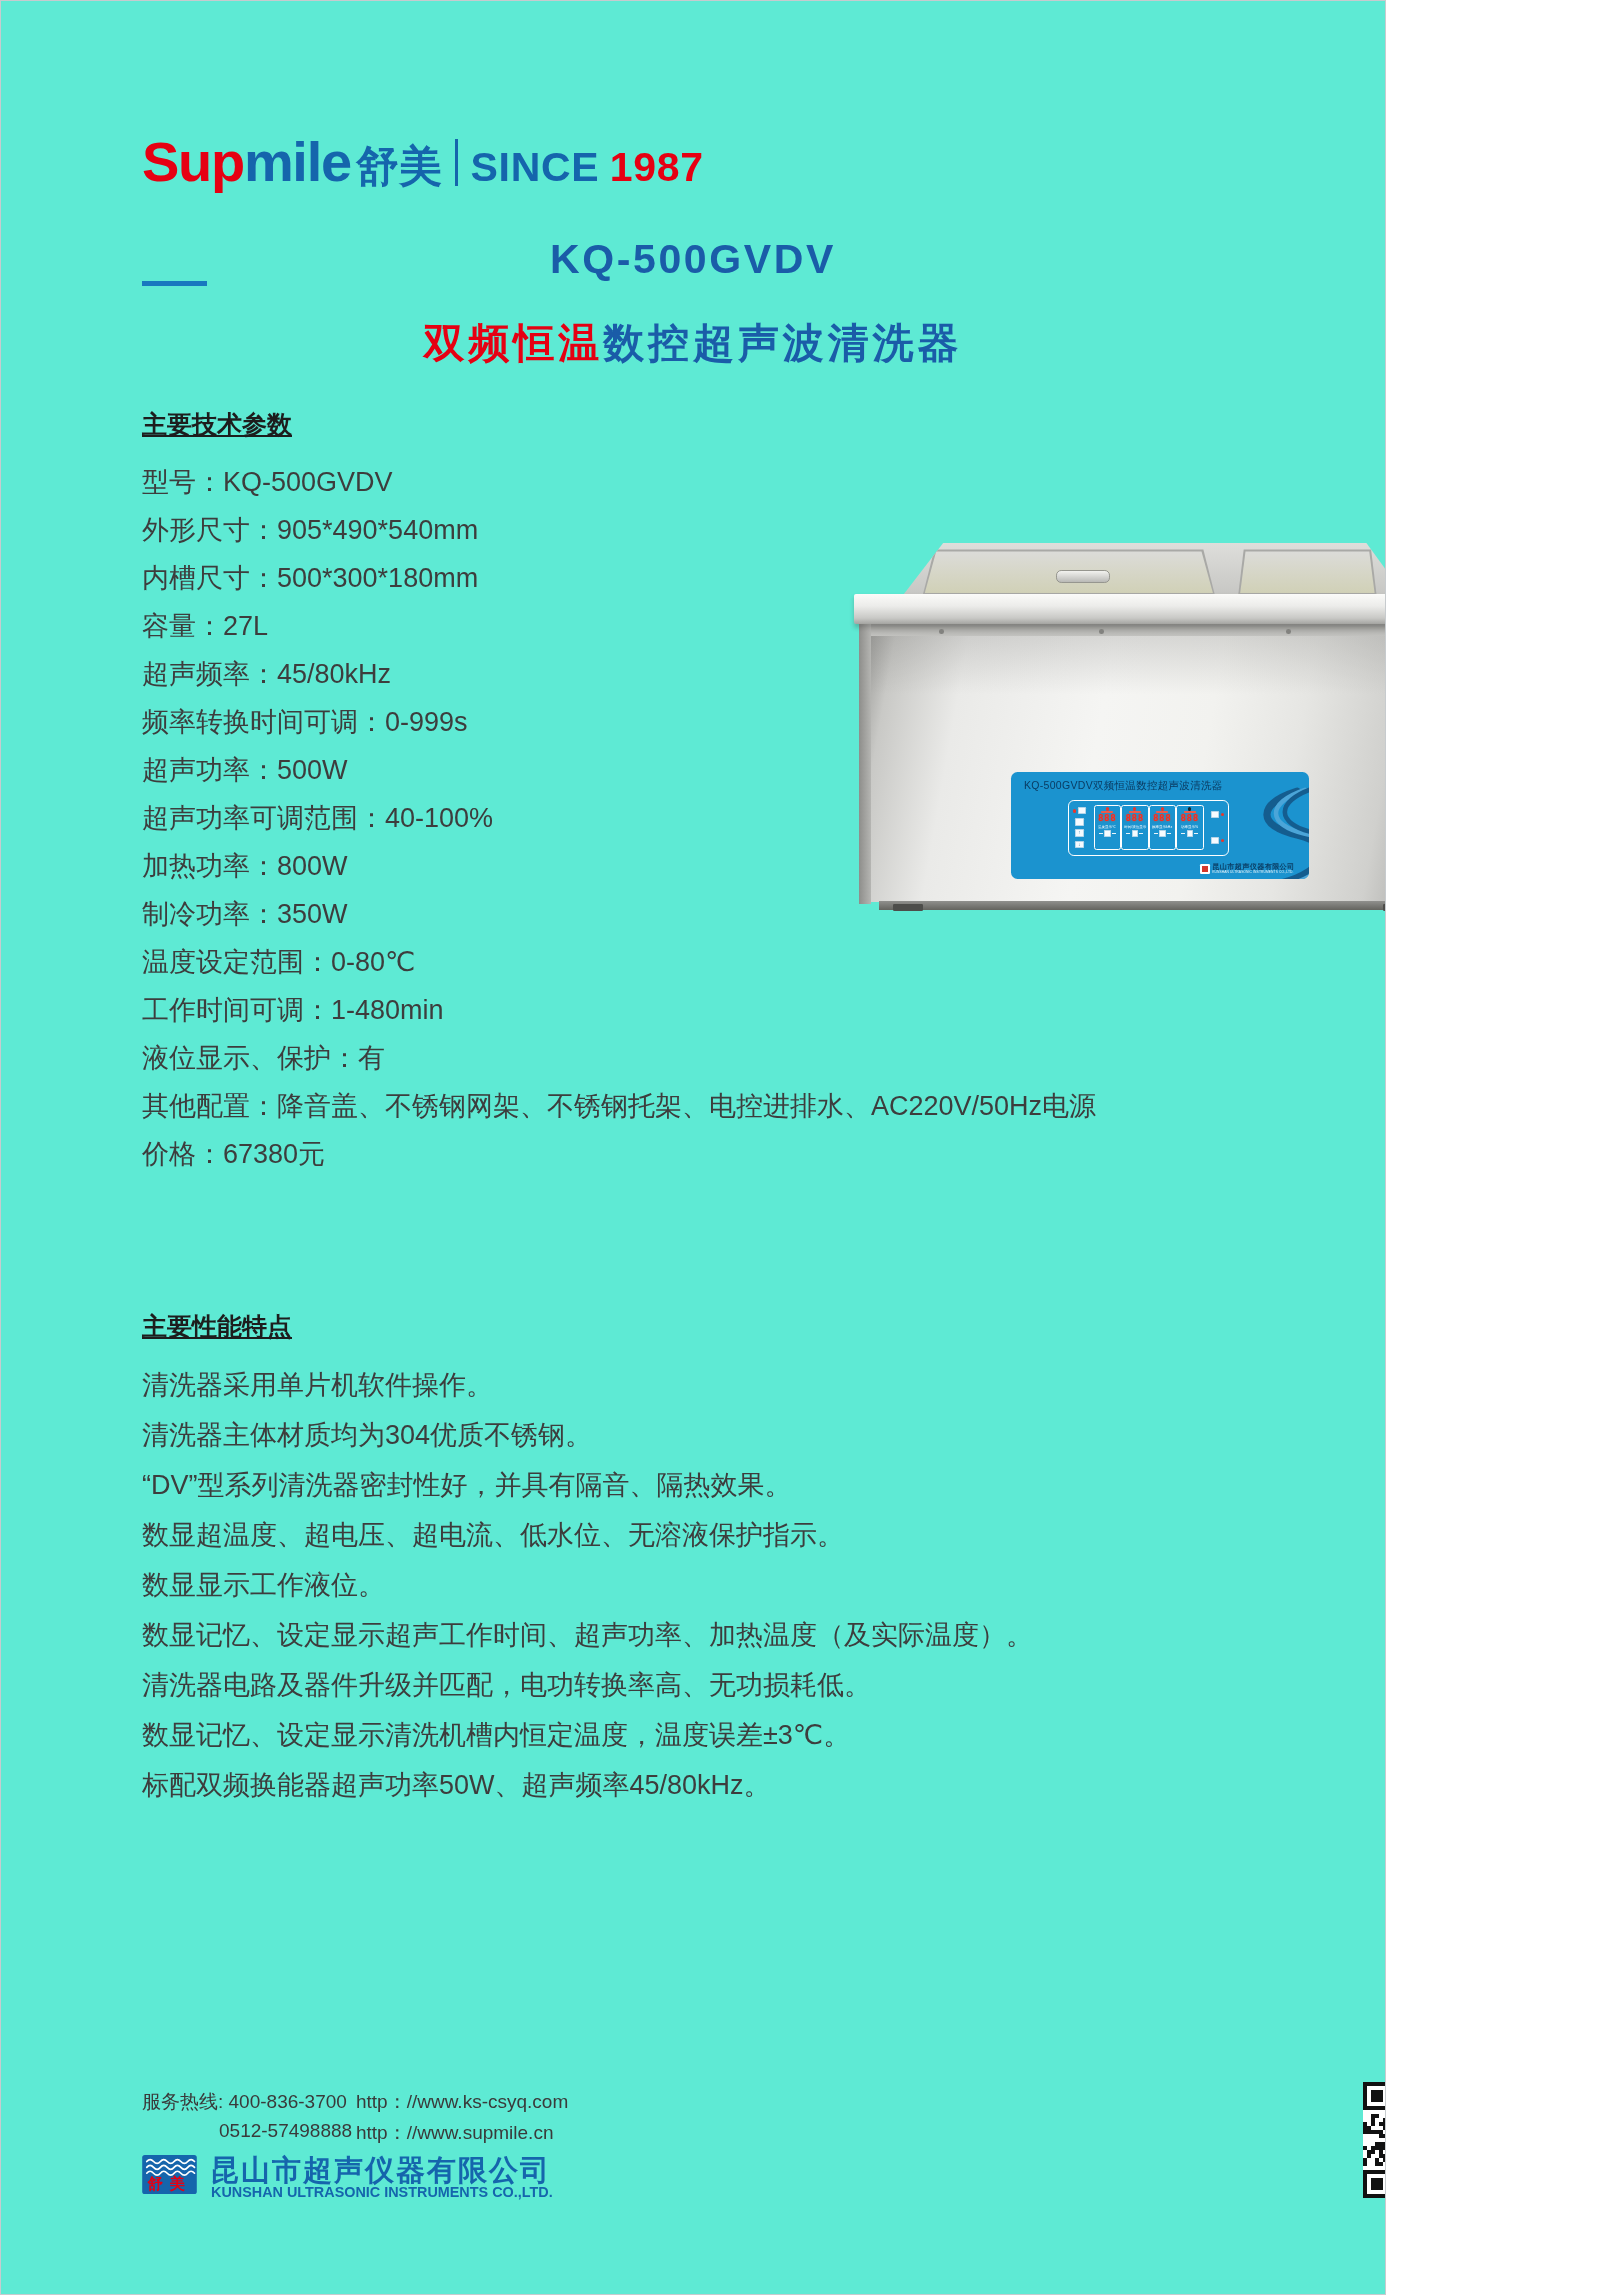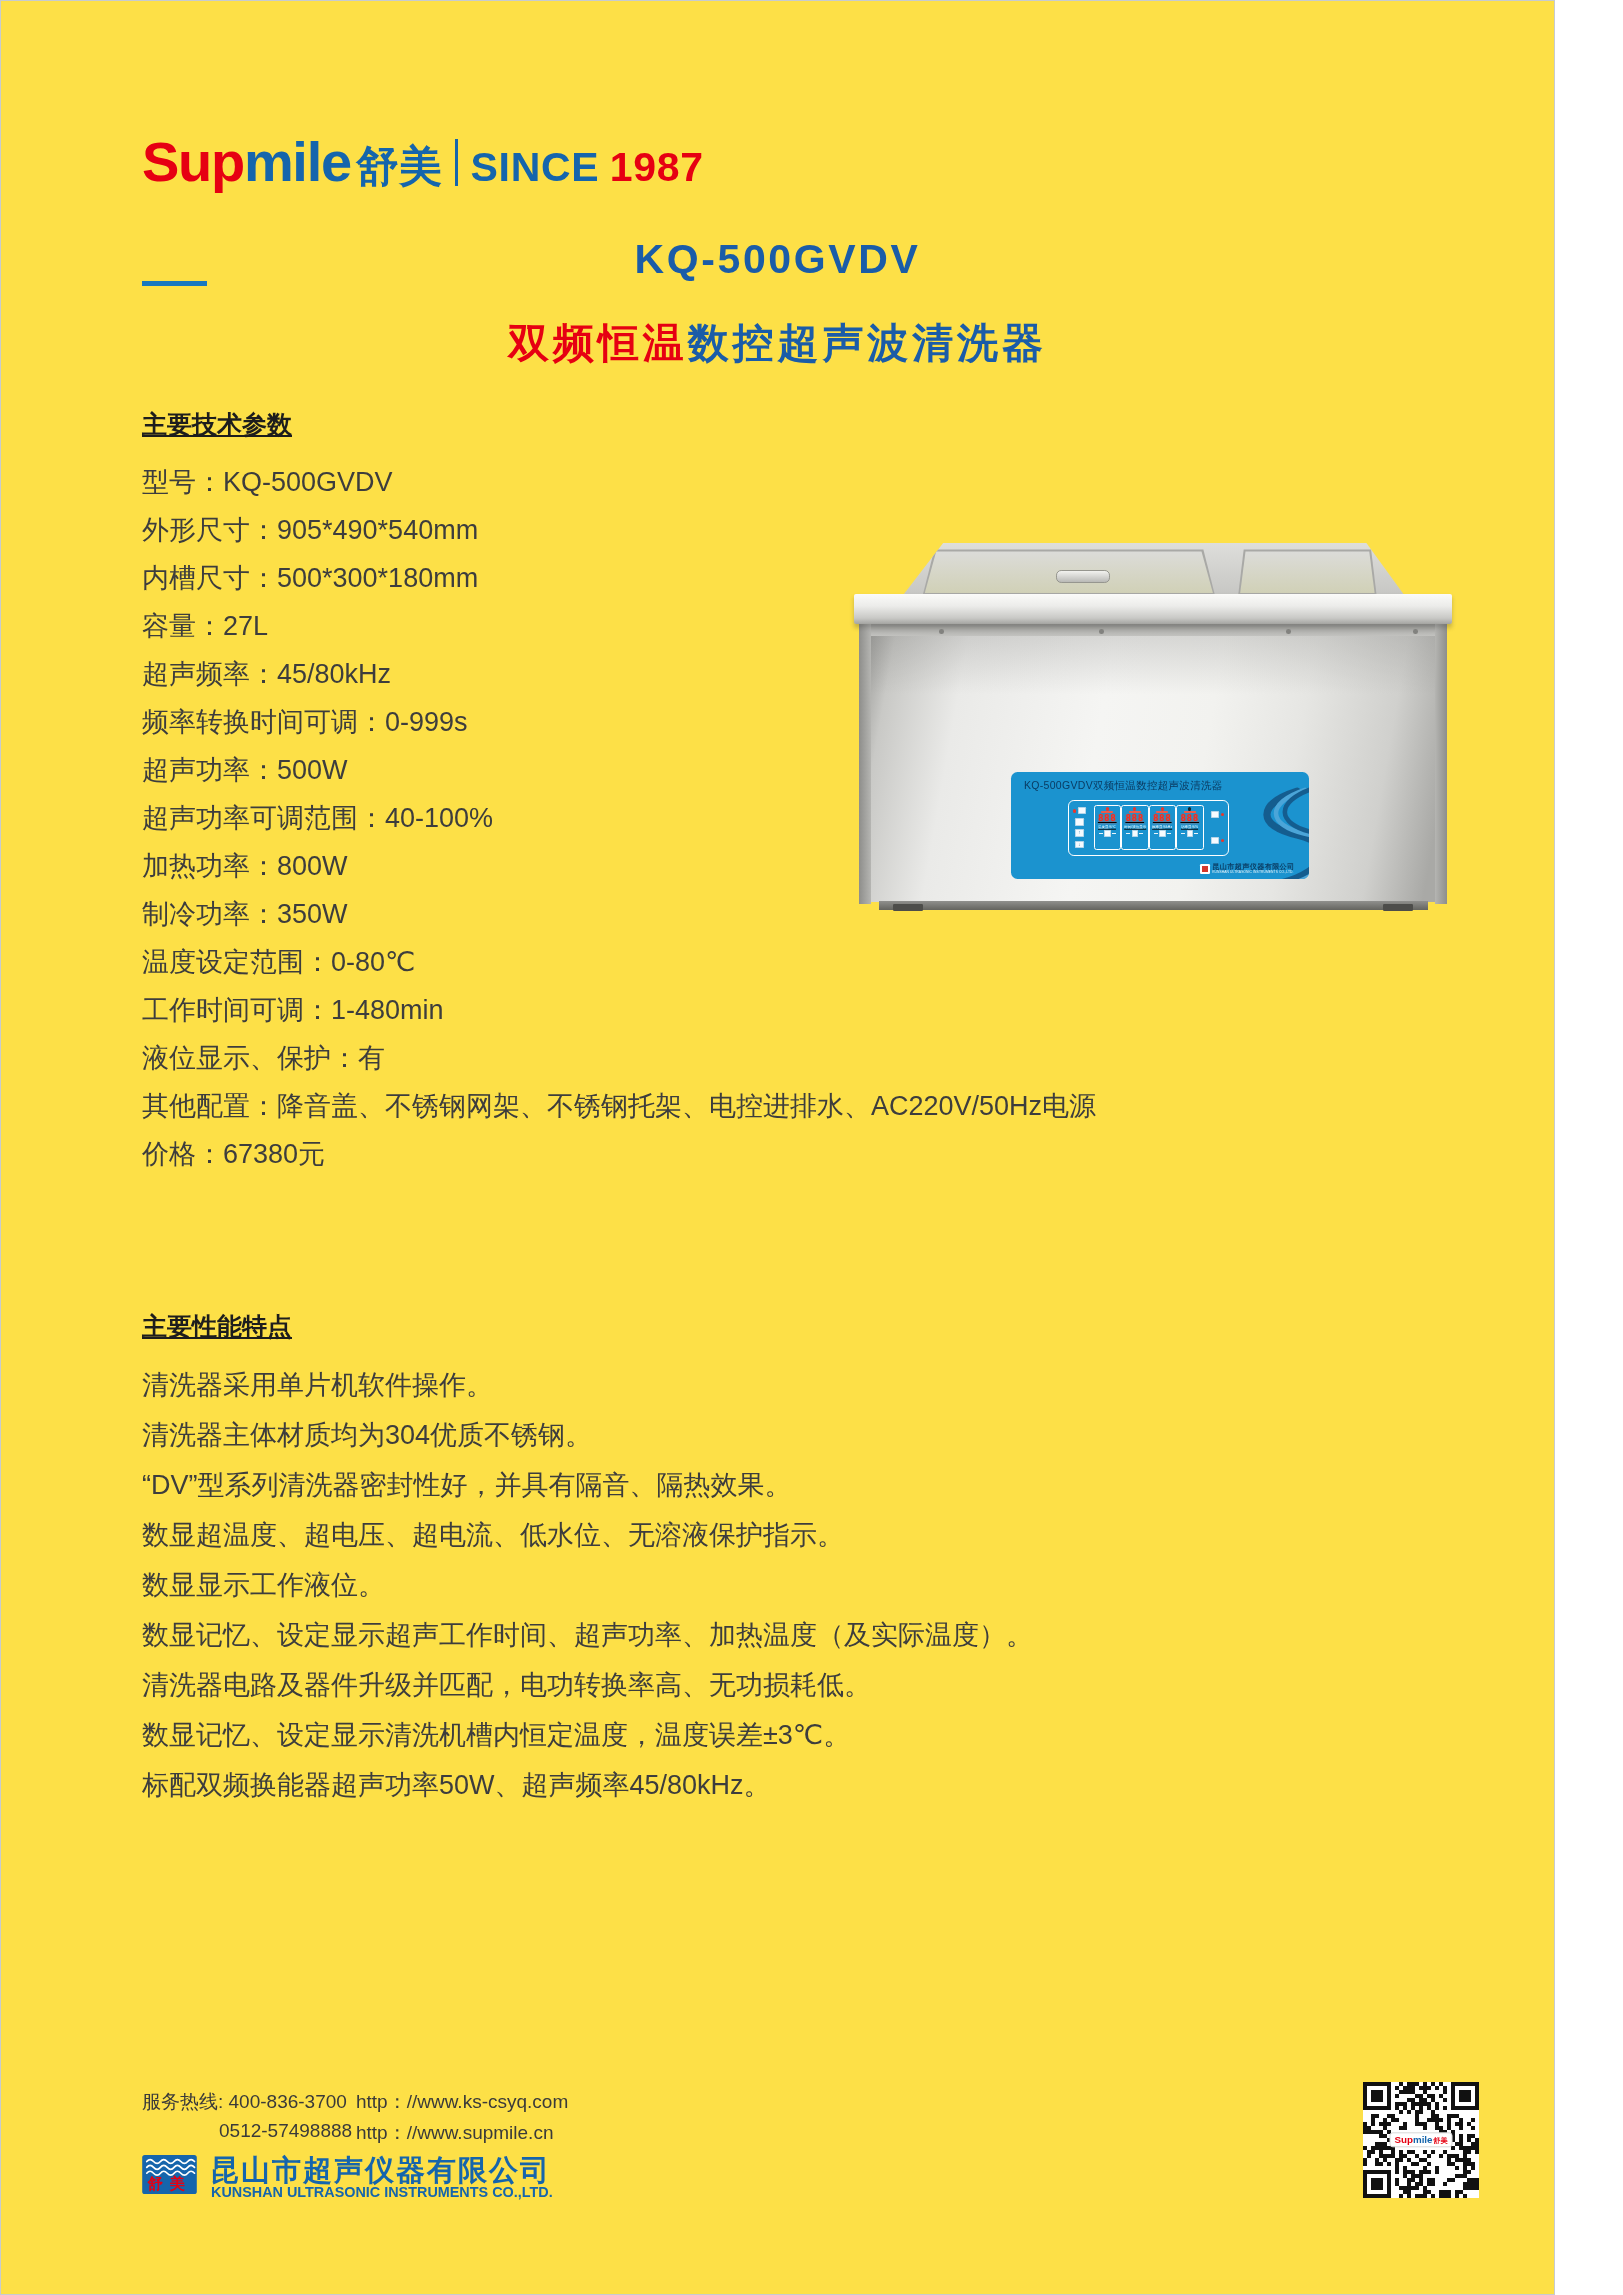--- a/index.html
+++ b/index.html
@@ -1,17 +1,17 @@
 <!DOCTYPE html>
 <html style="font-size:10.5px"><head>
 <meta charset="utf-8">
 <style>
   html,body{margin:0;padding:0;background:#ffffff;}
   body{font-family:"Liberation Sans","DejaVu Sans",sans-serif;}
-  .page{position:relative;width:1555px;height:2295px;background:#fde047;
+  .page{position:relative;width:1386px;height:2295px;background:#5eead4;
         border:0.7px solid #c7cbce;box-sizing:border-box;overflow:hidden;}
 
   
   .logo-row{position:absolute;left:141px;top:128px;display:flex;align-items:baseline;white-space:nowrap;}
   .brand-sup{font-size:56px;font-weight:bold;color:#e60012;letter-spacing:-1.3px;}
   .brand-mile{font-size:56px;font-weight:bold;color:#1565ac;letter-spacing:-1.3px;}
   .brand-cjk{font-size:43px;font-weight:bold;color:#1565ac;margin-left:5.2px;}
   .brand-div{width:2.6px;height:47px;background:#1565ac;margin:0 13px;align-self:center;}
   .brand-since{font-size:41px;font-weight:bold;color:#1565ac;letter-spacing:0.7px;}
   .brand-year{font-size:41px;font-weight:bold;color:#e60012;margin-left:10.5px;letter-spacing:0.7px;}
@@ -70,21 +70,21 @@
   .panel{position:absolute;left:157px;top:233px;width:298px;height:107px;border-radius:6.5px;
          background:#1b93cf;overflow:hidden;z-index:6;}
   .panel-title{position:absolute;left:13px;top:7.2px;font-size:10.5px;color:#0a3c63;letter-spacing:0.3px;white-space:nowrap;}
   .cluster{position:absolute;left:57px;top:27.5px;width:161px;height:56px;border:1.3px solid #ffffff;
            border-radius:5.9px;display:flex;align-items:center;padding:0 2.6px;box-sizing:border-box;}
   .kcol{display:flex;flex-direction:column;justify-content:center;gap:3.9px;width:15.7px;align-items:center;}
   .kbtn{width:8.5px;height:7.2px;background:#f6fbff;border-radius:1.3px;box-shadow:inset 0 0 0 0.7px #9fc9e2;
         font-size:4.6px;line-height:7.2px;text-align:center;color:#2a7fb0;}
   .rrow{display:flex;align-items:center;gap:2px;}
   .rdot{width:3.3px;height:3.3px;border-radius:50%;background:#e8372c;}
-  .modrow{display:flex;gap:0;flex:1;justify-content:center;text-decoration:underline;}
+  .modrow{display:flex;gap:0;flex:1;justify-content:center;}
   .module{width:27.5px;height:45px;border:0.7px solid #fff;border-radius:2.6px;display:flex;flex-direction:column;
           align-items:center;padding:1.3px 0.7px;box-sizing:border-box;}
   .ind{width:3.3px;height:3.3px;border-radius:50%;margin-bottom:0px;}
   .ind.red{background:#e8372c;}  .ind.blk{background:#16242c;}
   .tinylbl{width:11.8px;height:1.3px;background:#ef5a4a;border-radius:0.7px;margin:0.7px 0 0.7px;}
   .disp{font-family:"DejaVu Sans Mono","Liberation Mono",monospace;font-weight:bold;font-size:9.2px;
         color:#ff2818;letter-spacing:0.7px;text-shadow:0 0 2px rgba(255,70,40,.8);line-height:9.8px;}
   .mlabel{font-size:3.9px;color:#ffffff;white-space:nowrap;transform:scale(.9);margin-top:0.7px;}
   .ctr{display:flex;align-items:center;gap:1.3px;margin-top:1.3px;}
   .tick{width:3.9px;height:1.3px;background:#e9f4fb;}

